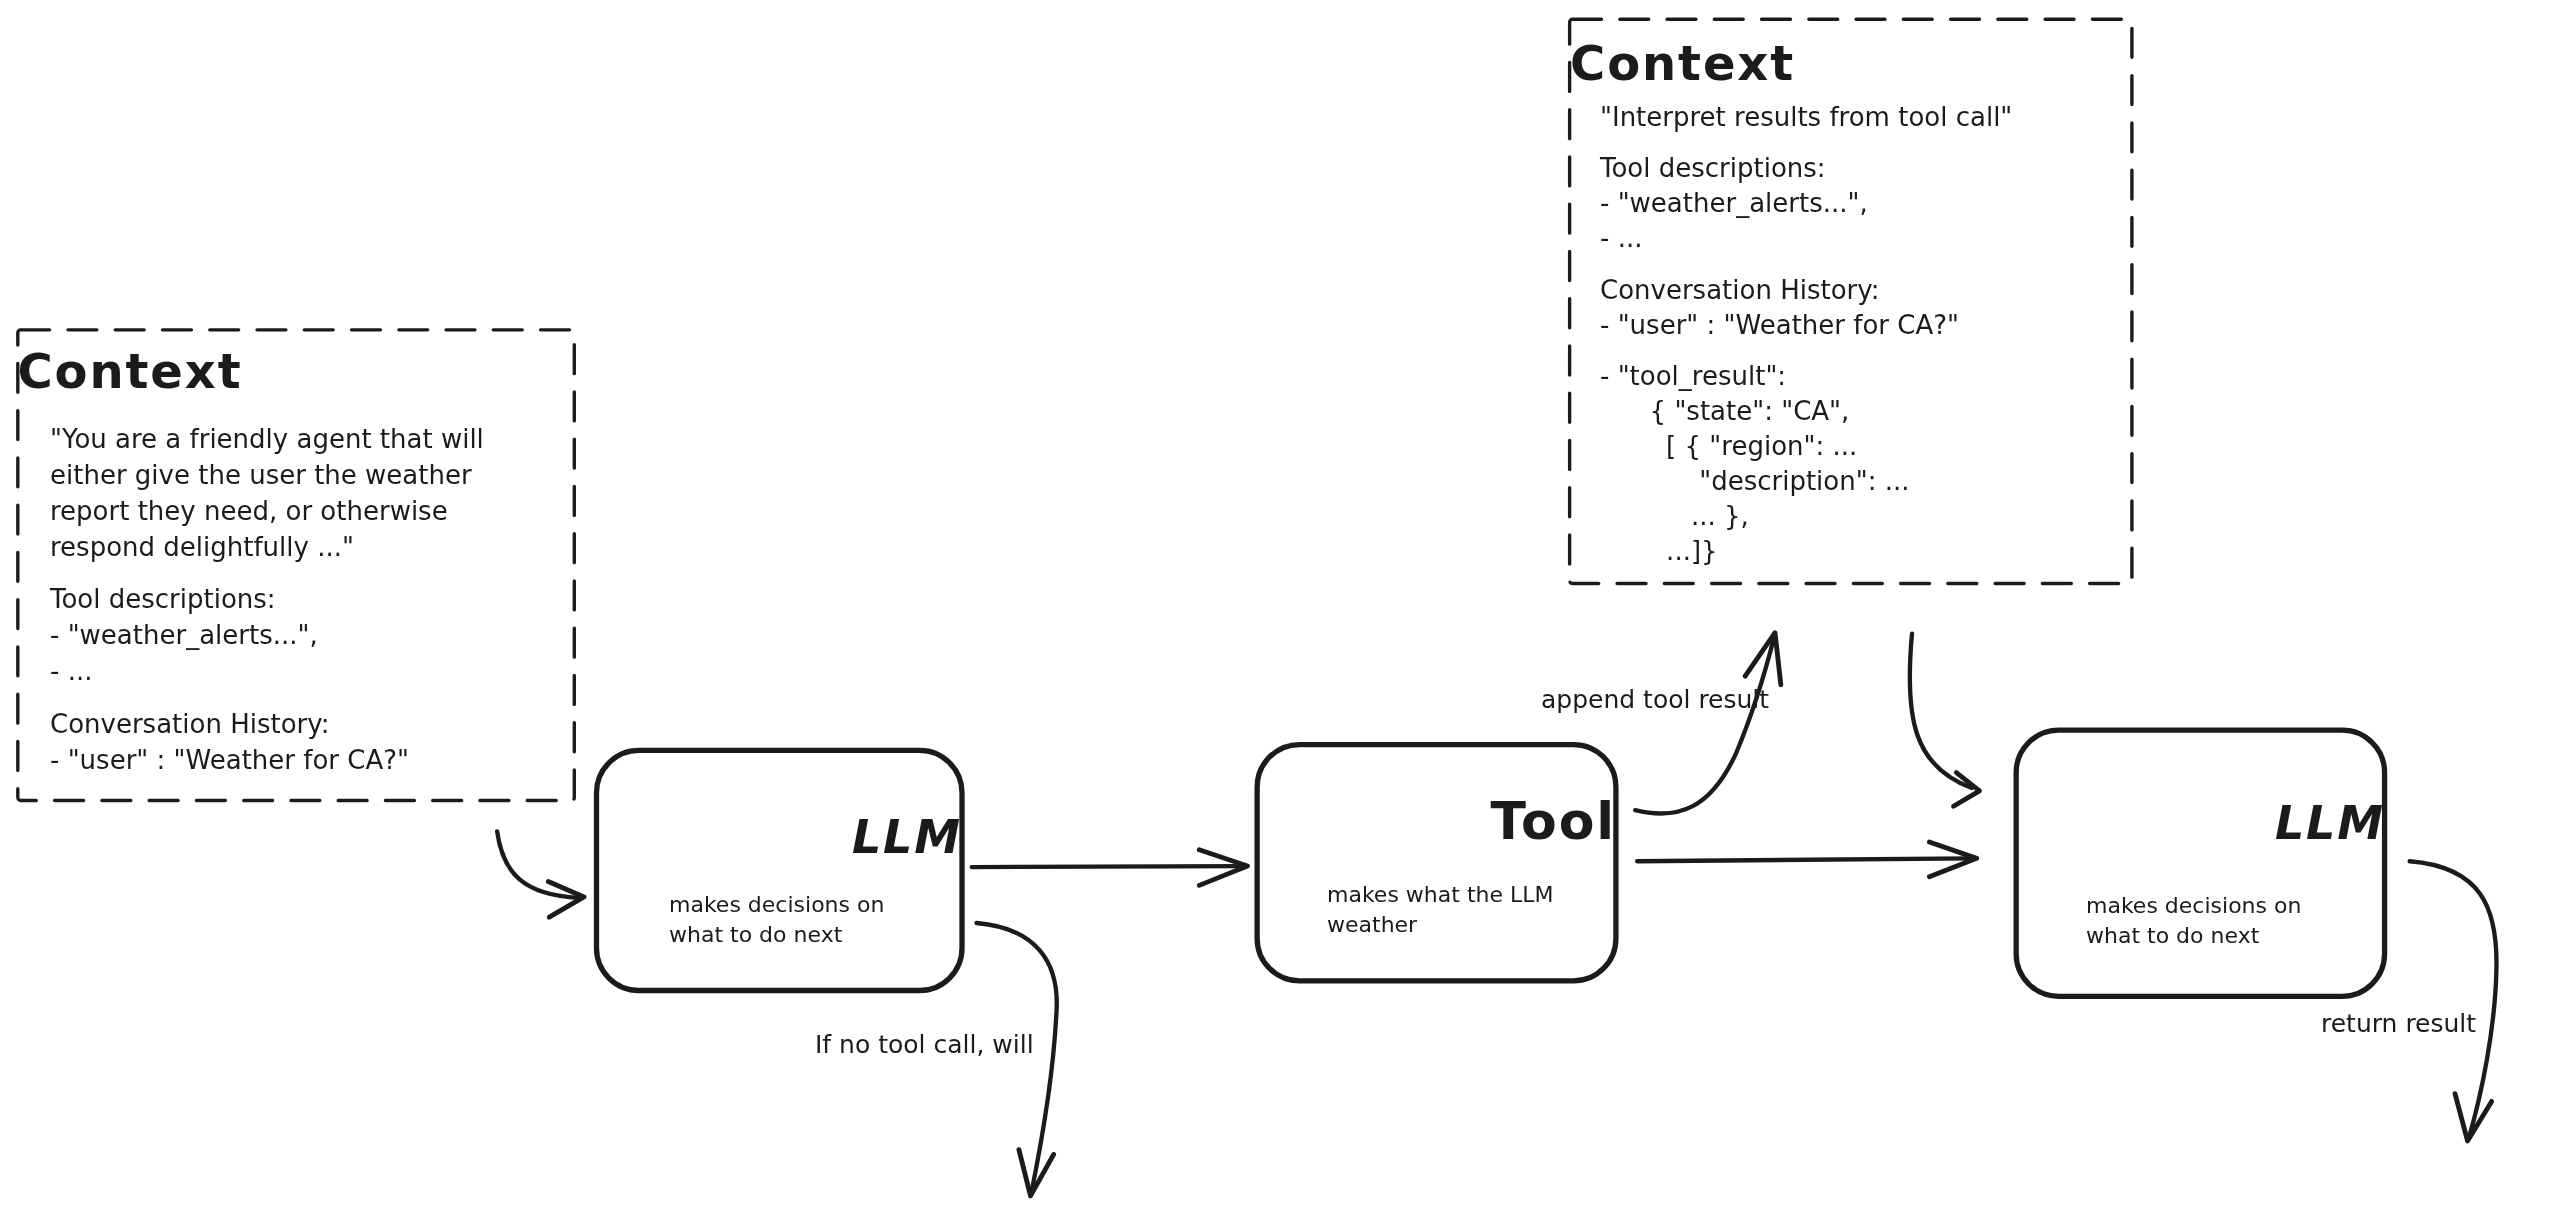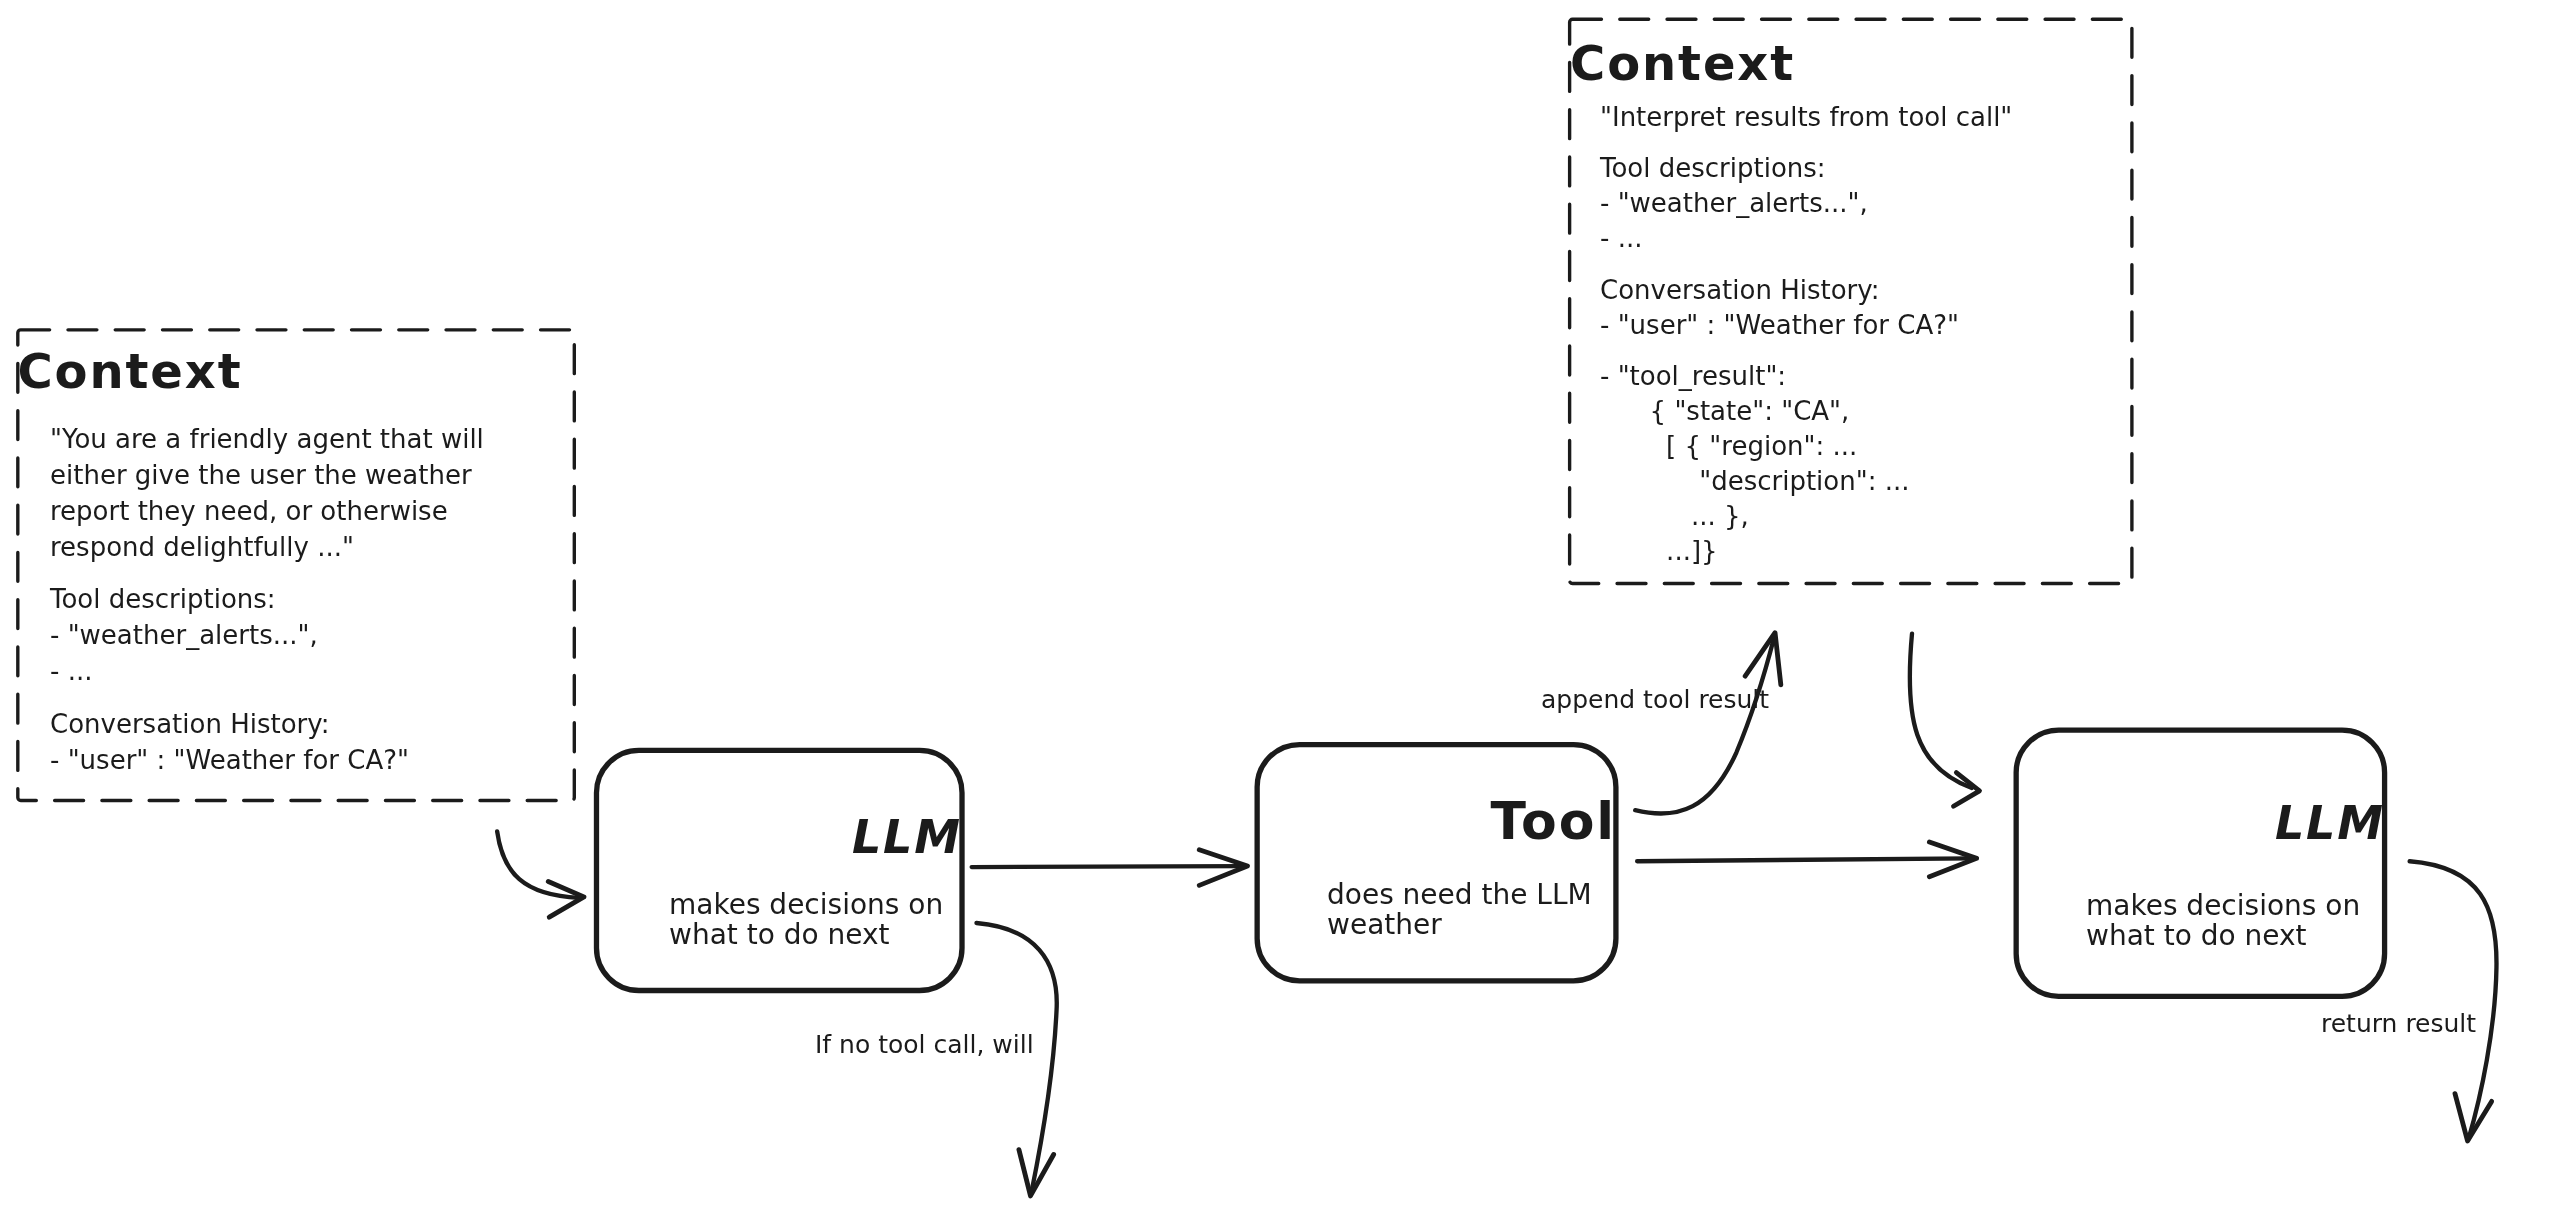--- a/index.html
+++ b/index.html
@@ -52,21 +52,21 @@
 
   .node-title {
     text-align: right;
     font-weight: bold;
     white-space: pre;
   }
   .node-title.llm { font-size: 46px; font-style: italic; letter-spacing: 1.9px; }
   .node-title.tool { font-size: 52px; letter-spacing: 1.9px; }
 
   .node-desc {
-    font-size: 28px;
+    font-size: 22px;
     white-space: pre;
   }
   .node-desc .line { line-height: 30px; min-height: 30px; }
 
   .edge-label {
     font-size: 25px;
     white-space: pre;
   }
 </style>
 </head>
@@ -122,21 +122,21 @@
   <div class="abs ctx-title" style="left:17.4px; top:343px; width:557px;">Context</div>
   <div class="abs ctx-body" style="left:50px; top:421px;"><div class="line">"You are a friendly agent that will</div><div class="line">either give the user the weather</div><div class="line">report they need, or otherwise</div><div class="line">respond delightfully ..."</div><div class="line blank">&nbsp;</div><div class="line">Tool descriptions:</div><div class="line">- "weather_alerts...",</div><div class="line">- ...</div><div class="line blank">&nbsp;</div><div class="line">Conversation History:</div><div class="line">- "user" : "Weather for CA?"</div></div>
 
   <div class="abs ctx-title" style="left:1570px; top:35px; width:562px;">Context</div>
   <div class="abs ctx-body tight" style="left:1600px; top:100px;"><div class="line">"Interpret results from tool call"</div><div class="line blank">&nbsp;</div><div class="line">Tool descriptions:</div><div class="line">- "weather_alerts...",</div><div class="line">- ...</div><div class="line blank">&nbsp;</div><div class="line">Conversation History:</div><div class="line">- "user" : "Weather for CA?"</div><div class="line blank">&nbsp;</div><div class="line">- "tool_result":</div><div class="line">      { "state": "CA",</div><div class="line">        [ { "region": ...</div><div class="line">            "description": ...</div><div class="line">           ... },</div><div class="line">        ...]}</div></div>
 
   <div class="abs node-title llm" style="left:596px; top:810px; width:366px;">LLM</div>
   <div class="abs node-desc" style="left:669px; top:890px;"><div class="line">makes decisions on</div><div class="line">what to do next</div></div>
 
   <div class="abs node-title tool" style="left:1257px; top:791px; width:359px;">Tool</div>
-  <div class="abs node-desc" style="left:1327px; top:880px;"><div class="line">does need the LLM</div><div class="line">weather</div></div>
+  <div class="abs node-desc" style="left:1327px; top:880px;"><div class="line">makes what the LLM</div><div class="line">weather</div></div>
 
   <div class="abs node-title llm" style="left:2016px; top:796px; width:369px;">LLM</div>
   <div class="abs node-desc" style="left:2086px; top:891px;"><div class="line">makes decisions on</div><div class="line">what to do next</div></div>
 
   <div class="abs edge-label" style="left:1541px; top:685px;">append tool result</div>
   <div class="abs edge-label" style="left:815px; top:1030px;">If no tool call, will</div>
   <div class="abs edge-label" style="left:2321px; top:1009px;text-align:center;">return result</div>
 
 </div>
 

